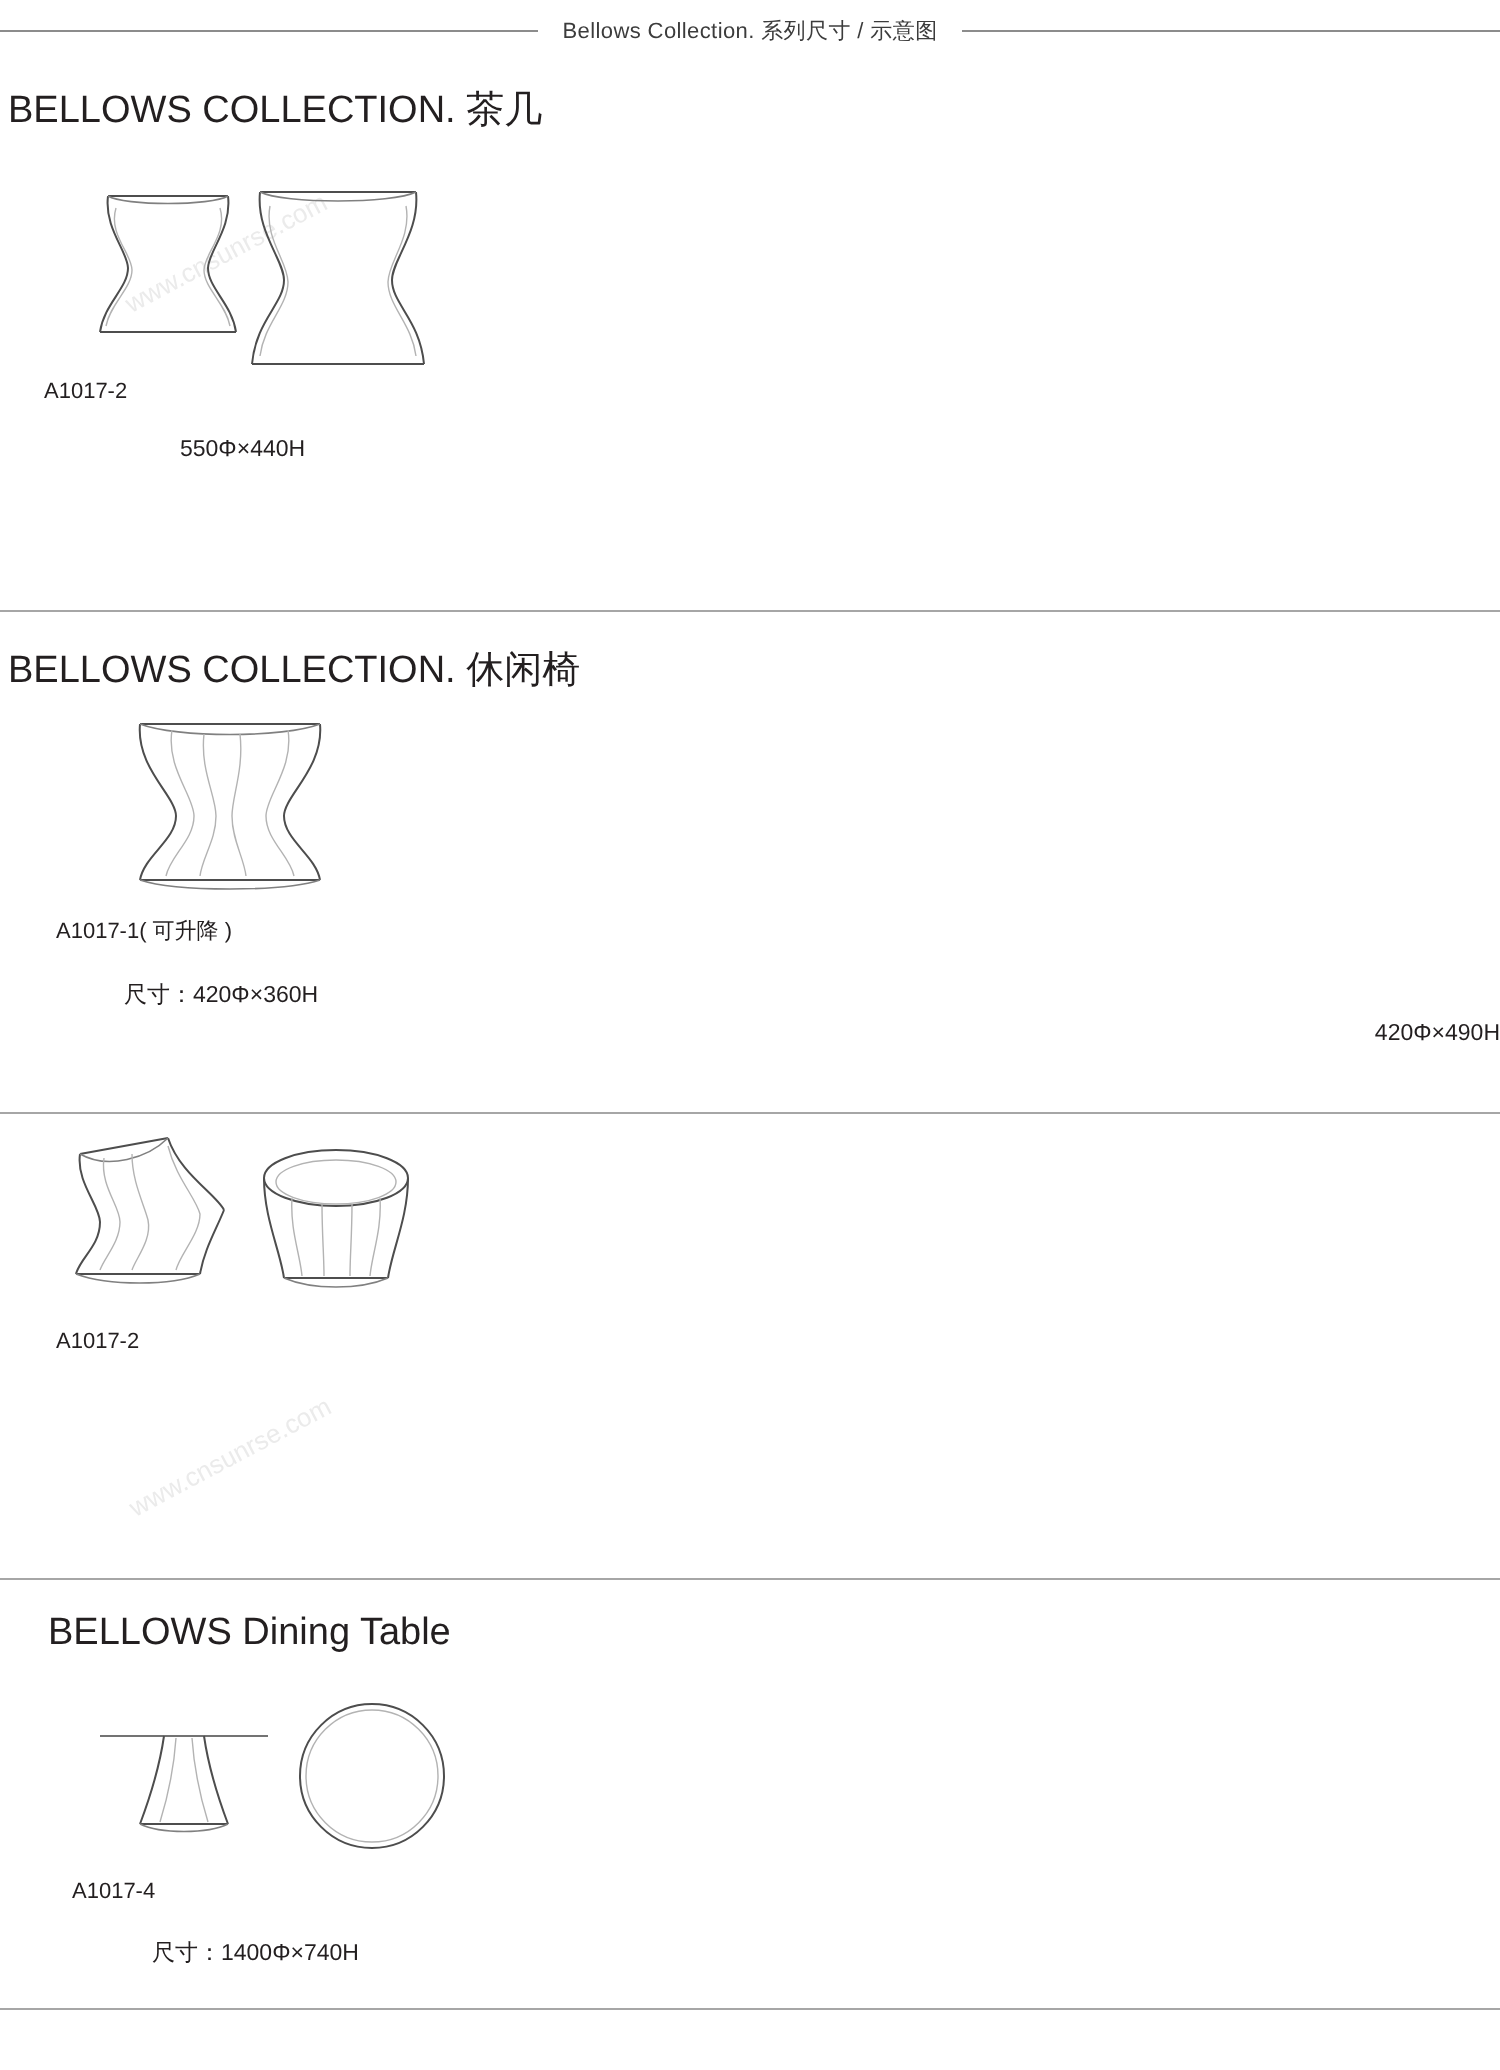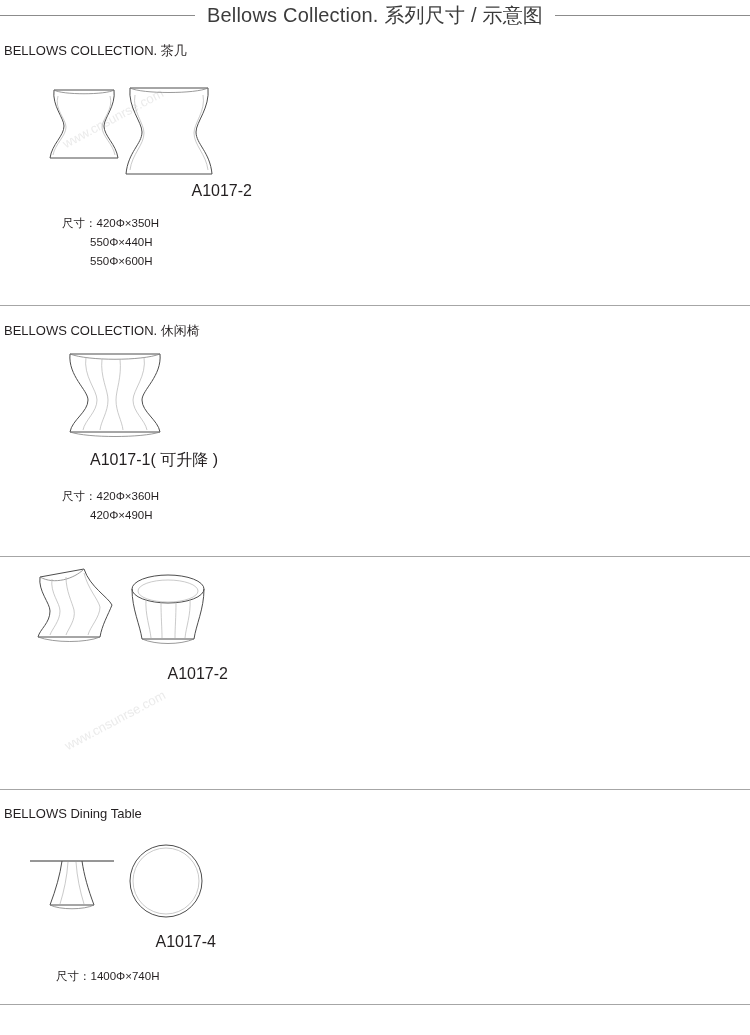--- a/index.html
+++ b/index.html
@@ -25,51 +25,51 @@
     box-sizing: border-box;
   }
   .page-header .rule {
     flex: 1 1 auto;
     height: 1px;
     background: #8c8c8c;
   }
   .page-header .rule.left { margin-right: 12px; }
   .page-header .rule.right { margin-left: 12px; }
   .page-header .title {
-    font-size: 20px;
+    font-size: 11px;
     letter-spacing: .2px;
     color: #3c3c3c;
     white-space: nowrap;
     font-weight: 400;
   }
 
   
   .section {
     position: relative;
     box-sizing: border-box;
     border-bottom: 1px solid #a6a6a6;
   }
   .section.last { border-bottom: 1px solid #a6a6a6; }
 
   .section-title {
-    font-size: 13px;
+    font-size: 19px;
     color: #231f20;
     padding-left: 4px;
     padding-top: 12px;
     font-weight: 400;
   }
 
   .figure {
     position: relative;
     width: 100%;
   }
 
   .caption {
-    text-align: right;
-    font-size: 16px;
+    text-align: left;
+    font-size: 11px;
     color: #231f20;
   }
 
   .dims {
     font-size: 11.5px;
     color: #231f20;
     line-height: 19px;
     text-align: left;
   }
   .dims .dim-line { white-space: pre; }
@@ -121,23 +121,21 @@
       <path class="ln" d="M104,96 L190,96"></path>
       <path class="ln-thin" d="M108,10 C120,16 174,16 186,10"></path>
       <path class="ln-light" d="M113,17 C110,33 122,45 122,55 C122,67 110,76 108,92"></path>
       <path class="ln-light" d="M181,17 C184,33 172,45 172,55 C172,67 184,76 186,92"></path>
     </svg>
   </div>
 
   <div class="caption" style="width:230px; margin-left:22px; margin-top:2px;">A1017-2</div>
 
   <div class="dims" style="margin-top:14px; margin-left:62px;">
-    <div class="dim-line">尺寸：420Φ×350H</div>
     <div class="dim-line" style="margin-left:28px;">550Φ×440H</div>
-    <div class="dim-line" style="margin-left:28px;">550Φ×600H</div>
   </div>
 </div>
 
 <div class="section" style="height:251px;">
   <div class="section-title" style="padding-top:16px;">BELLOWS COLLECTION. 休闲椅</div>
 
   <div class="figure" style="height:100px;">
     <div class="wm" style="left:62px; top:400px; transform:rotate(-28deg);">www.cnsunrse.com</div>
     <svg width="190" height="110" viewBox="0 0 190 110" style="position:absolute; left:50px; top:6px;">
 
@@ -153,21 +151,21 @@
       <path class="ln-light" d="M94,11 C97,30 83,44 83,54 C83,66 95,74 97,84"></path>
 
       <path class="ln-thin" d="M20,86 C38,92 92,92 110,86"></path>
     </svg>
   </div>
 
   <div class="caption" style="width:190px; margin-left:28px; margin-top:10px;">A1017-1( 可升降 )</div>
 
   <div class="dims" style="margin-top:16px; margin-left:62px;">
     <div class="dim-line">尺寸：420Φ×360H</div>
-    <div class="dim-line" style="margin-left:28px;">420Φ×490H</div>
+    <div class="dim-line" style="margin-left:12px;text-align:right;">420Φ×490H</div>
   </div>
 </div>
 
 <div class="section" style="height:233px;">
 
   <div class="figure" style="height:96px;">
 
     <svg width="200" height="96" viewBox="0 0 200 96" style="position:absolute; left:28px; top:8px;">
 
       <path class="ln" d="M12,12 L56,4"></path>
@@ -191,21 +189,21 @@
       <path class="ln-light" d="M133,37 C133,52 134,63 134,73"></path>
       <path class="ln-light" d="M148,37 C148,52 147,63 147,73"></path>
       <path class="ln-light" d="M162,34 C163,50 158,62 157,73"></path>
     </svg>
   </div>
 
   <div class="caption" style="width:200px; margin-left:28px; margin-top:12px;">A1017-2</div>
 
 </div>
 
-<div class="section last" style="height:215px;">
+<div class="section last" style="height:215px;padding-left:20px;">
   <div class="section-title" style="padding-top:16px;">BELLOWS Dining Table</div>
 
   <div class="figure" style="height:100px;">
 
     <svg width="200" height="100" viewBox="0 0 200 100" style="position:absolute; left:16px; top:10px;">
 
       <path class="ln" d="M14,30 L98,30"></path>
       <path class="ln-thin" d="M14,30 L98,30"></path>
       <path class="ln" d="M46,30 C44,44 40,58 34,74"></path>
       <path class="ln" d="M66,30 C68,44 72,58 78,74"></path>

